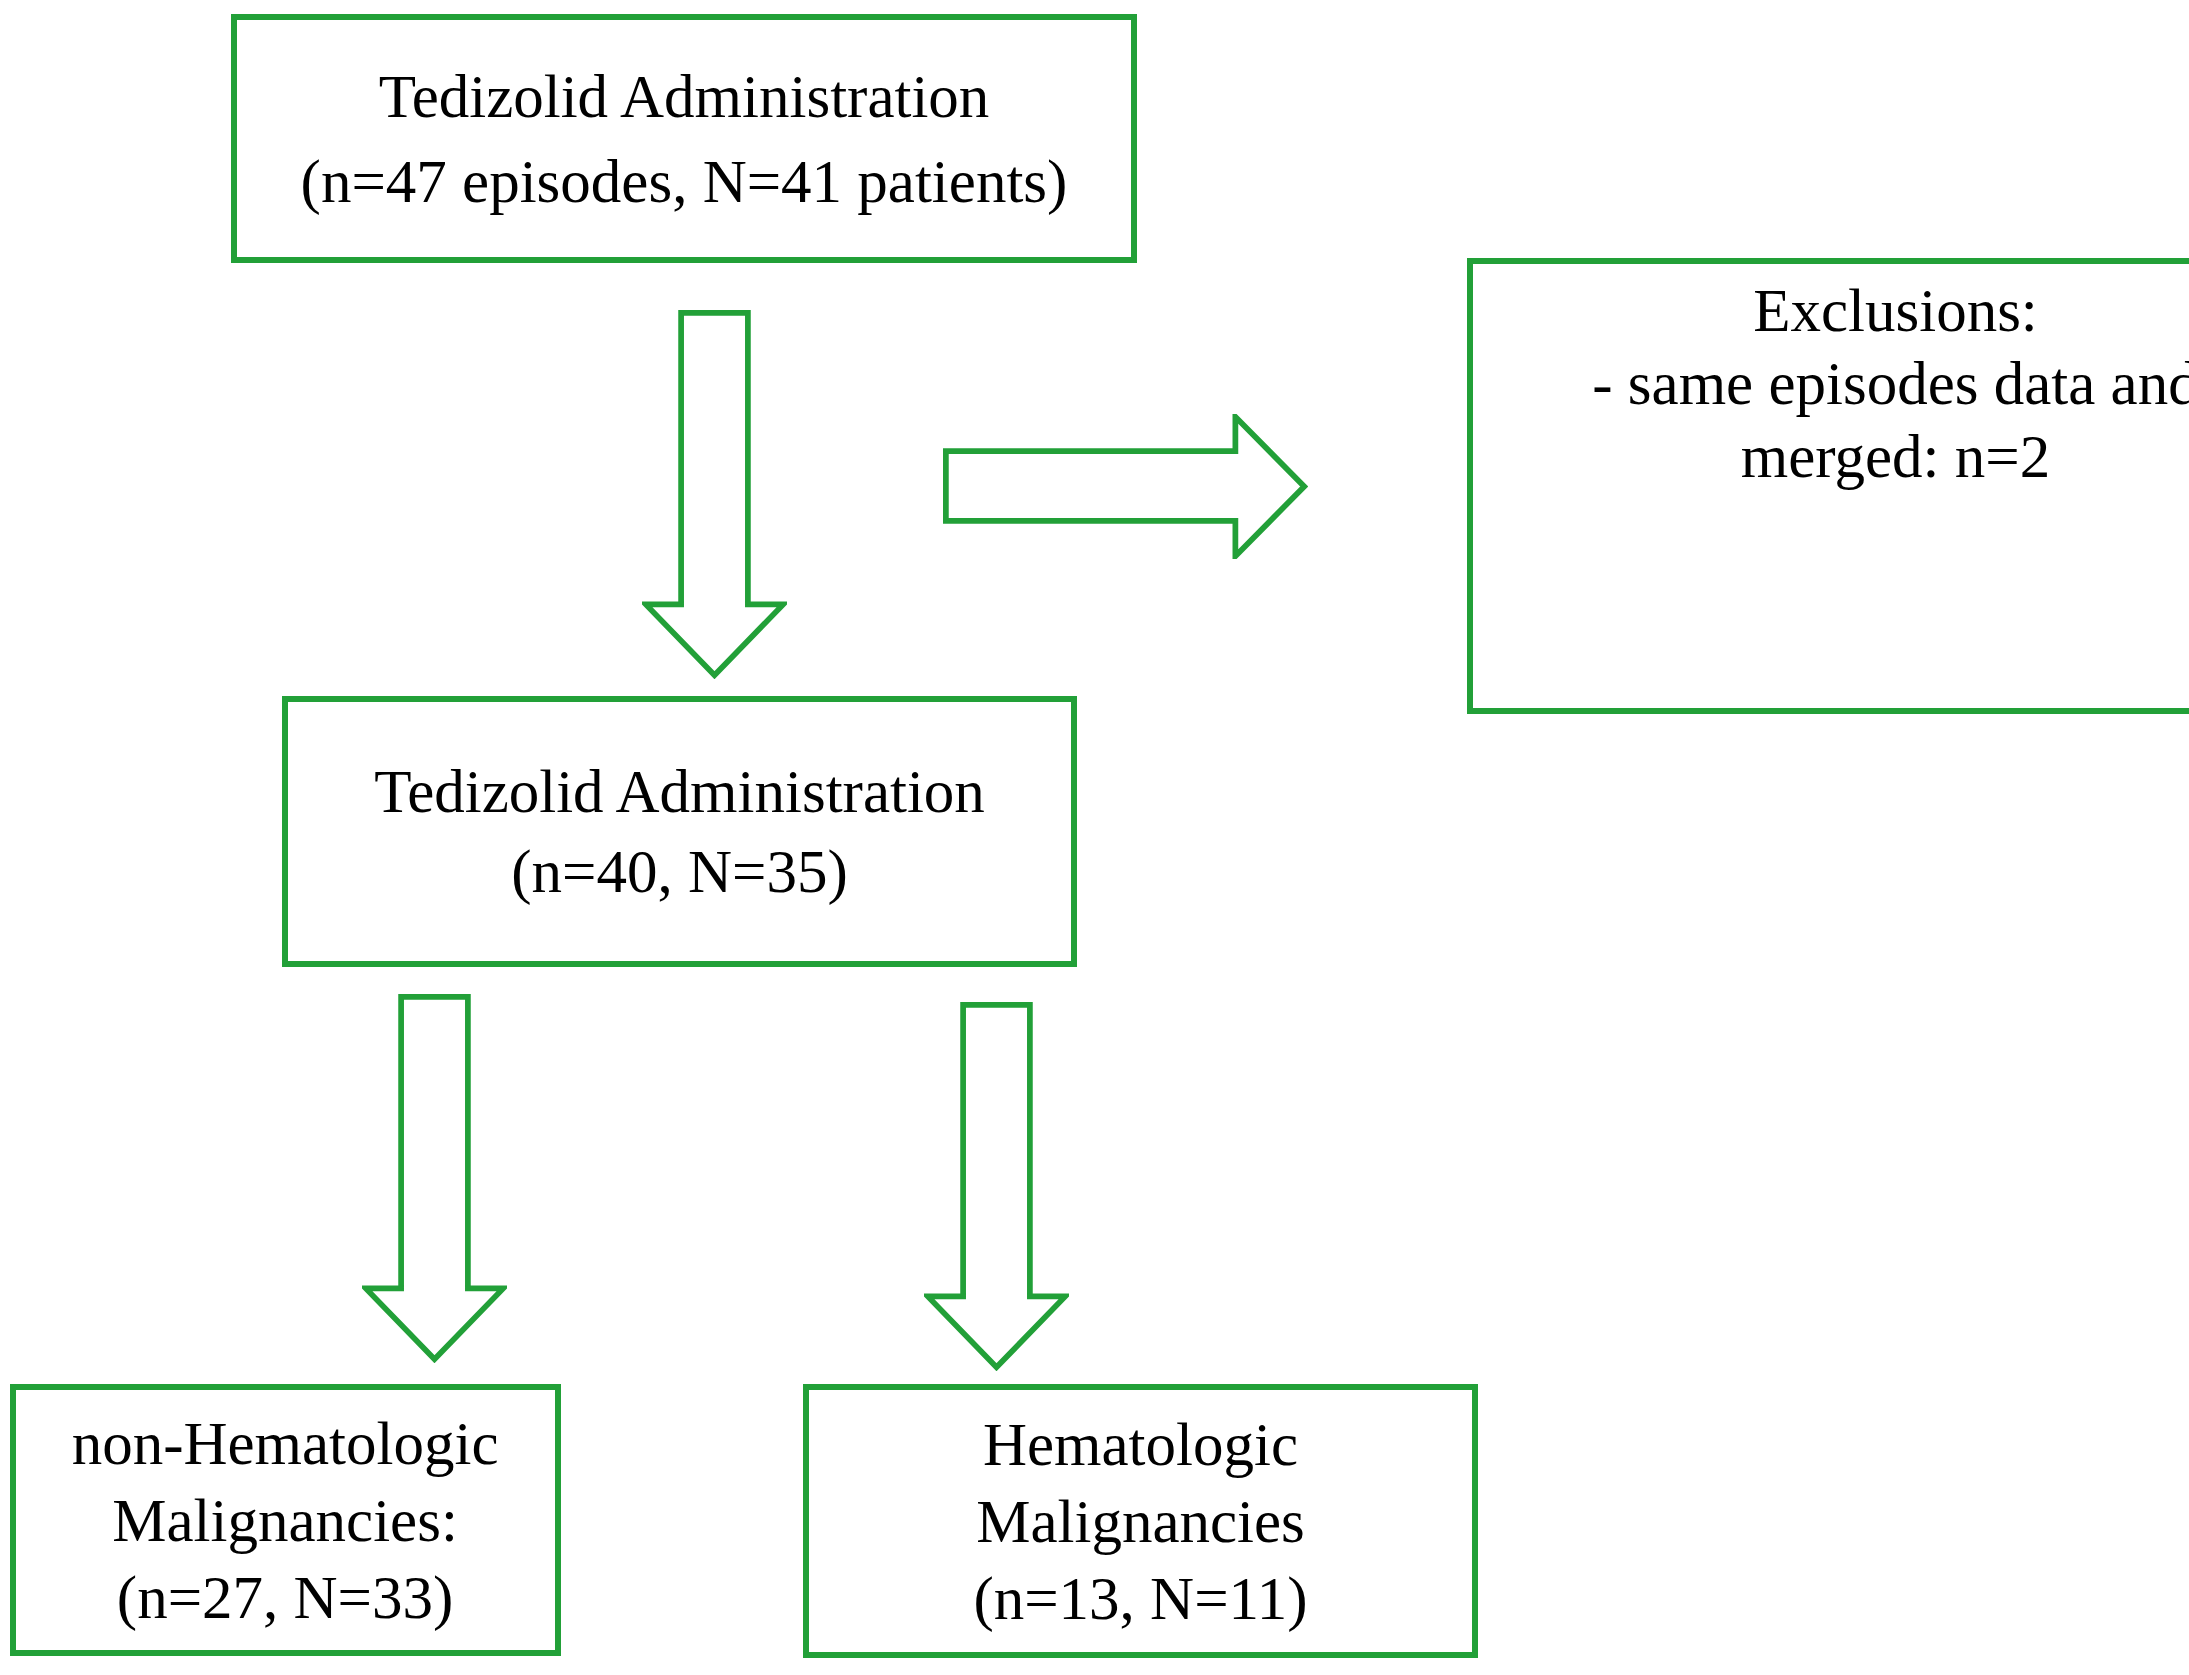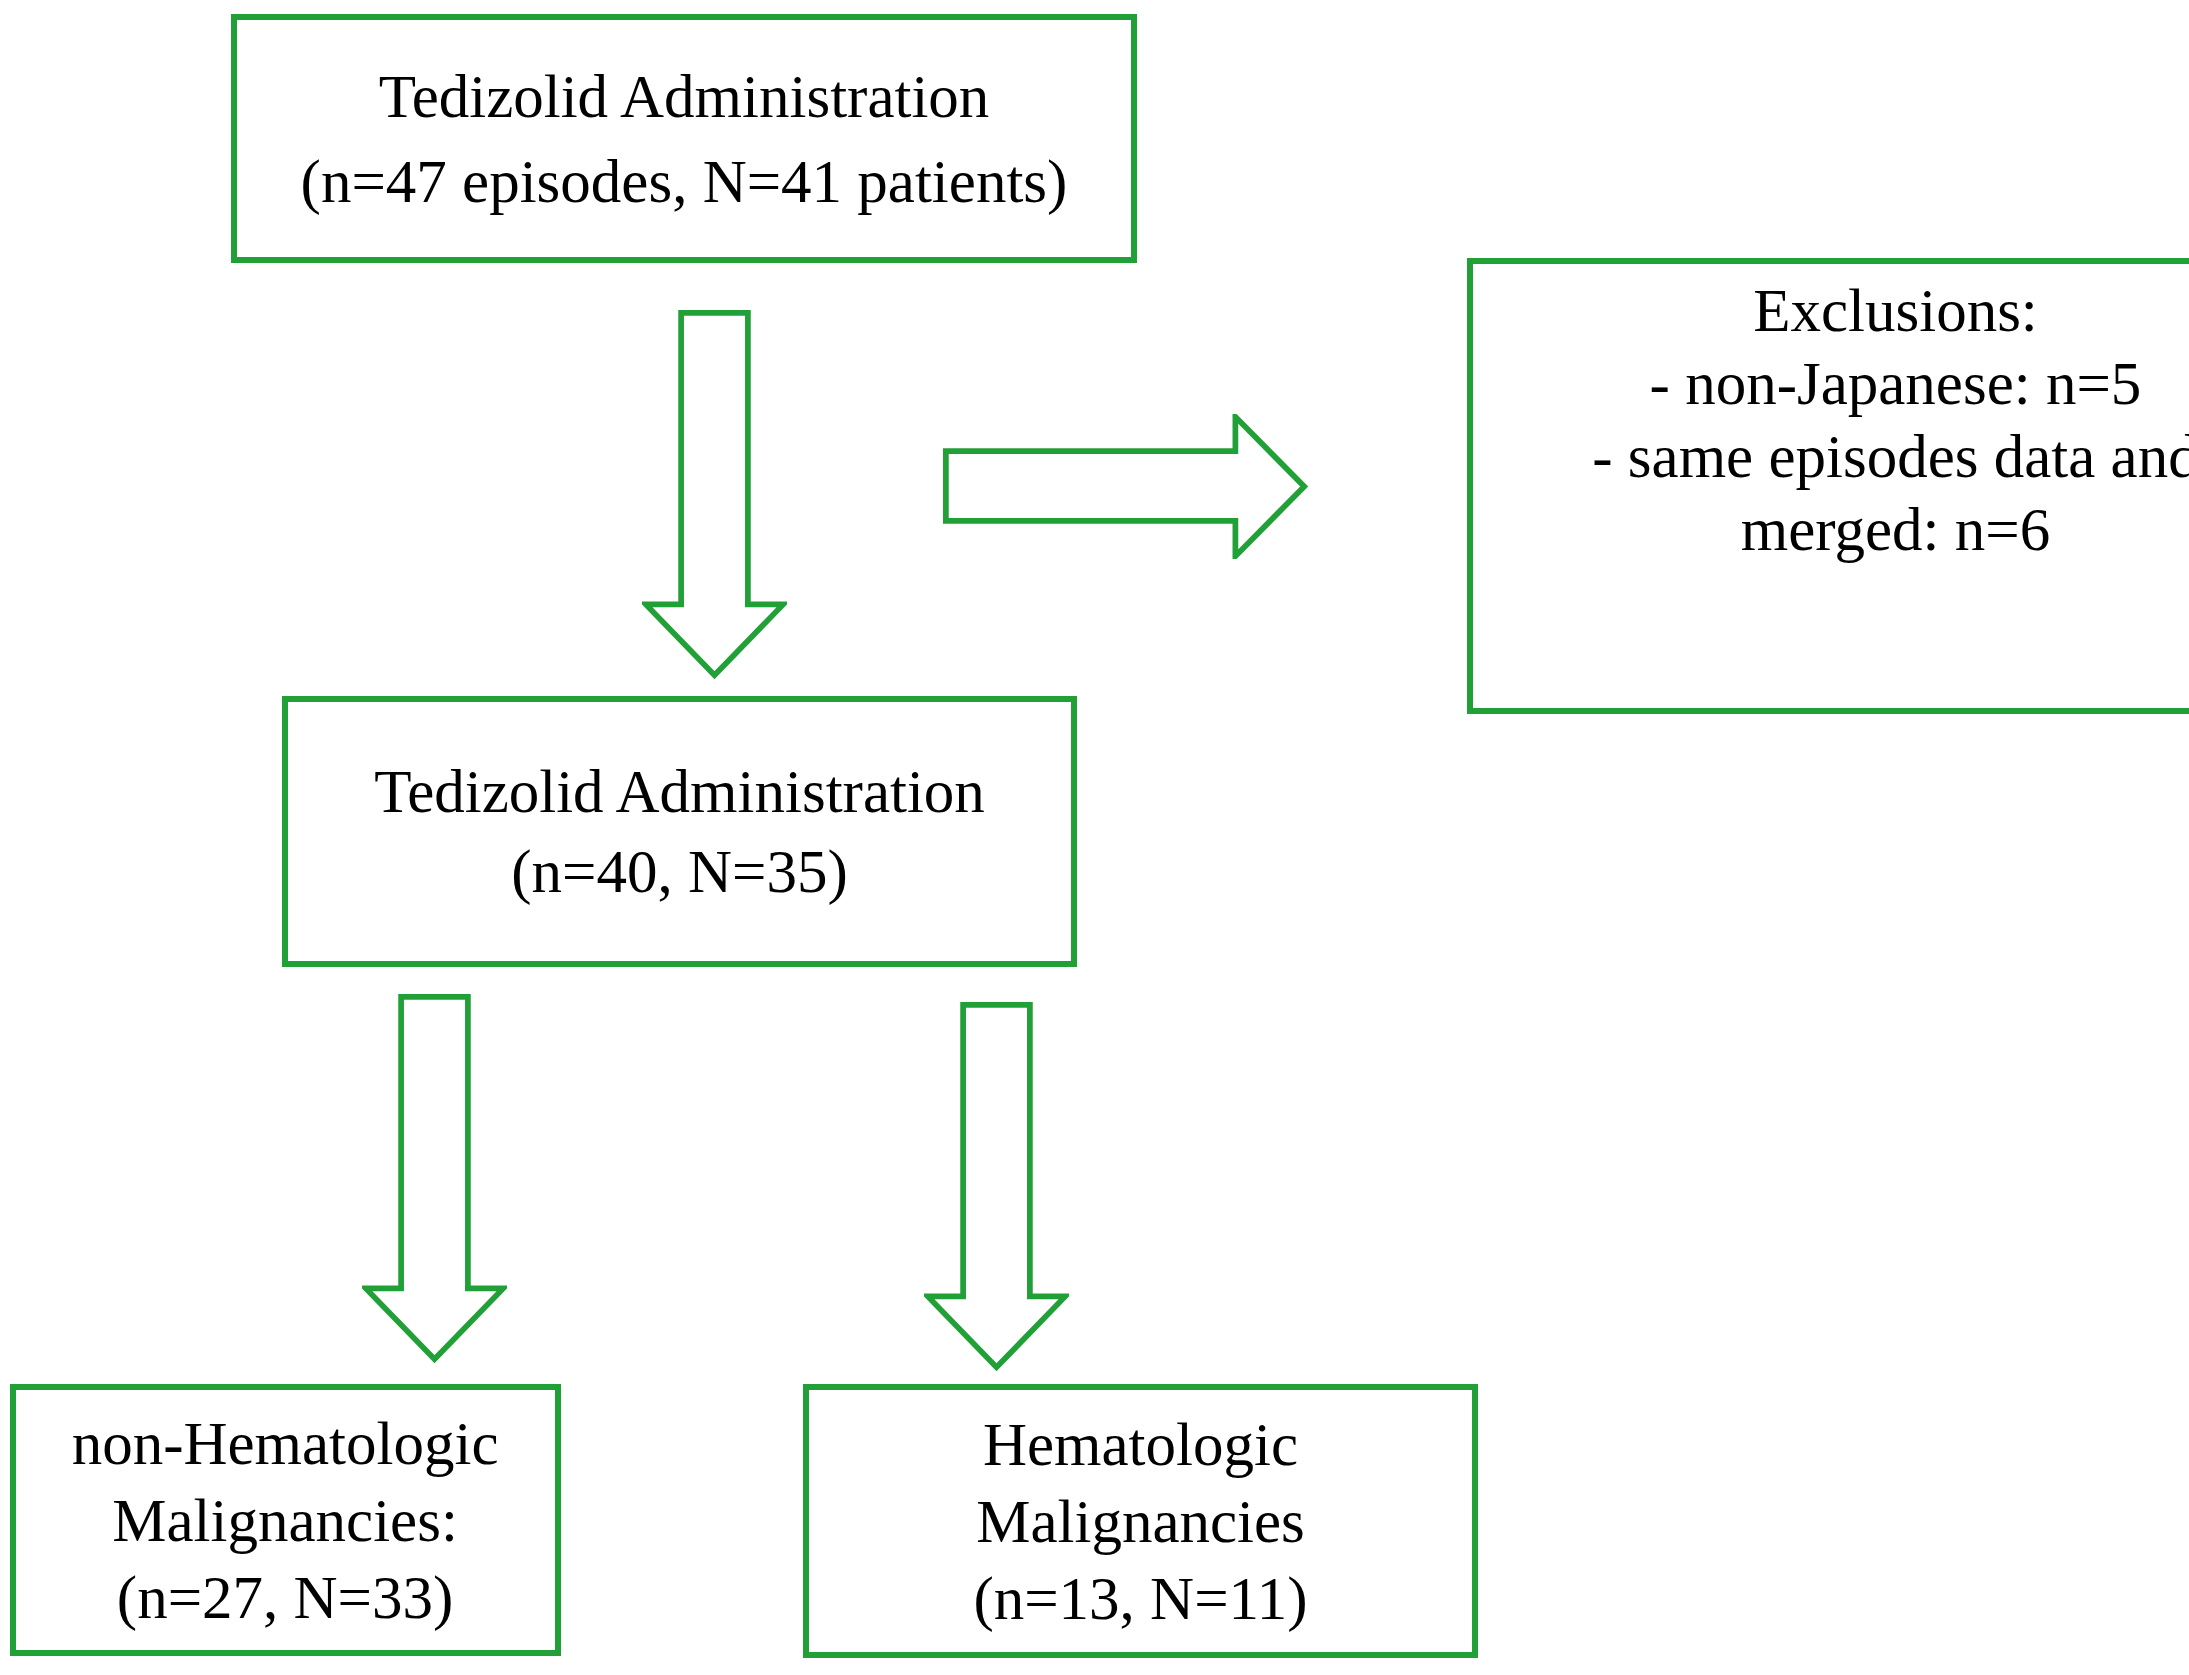--- a/index.html
+++ b/index.html
@@ -51,23 +51,22 @@
 
 <div id="canvas">
 
   <div class="box" id="box-initial" style="color: rgb(0, 0, 0);">
     <span class="line">Tedizolid Administration</span>
     <span class="line">(n=47 episodes, N=41 patients)</span>
   </div>
 
   <div class="box" id="box-exclusions" style="color: rgb(0, 0, 0);">
     <span class="line">Exclusions:</span>
-    <span class="line">- non-Japanese: n=5</span>
     <span class="line">- same episodes data and</span>
-    <span class="line">merged: n=6</span>
+    <span class="line">merged: n=2</span>
   </div>
 
   <div class="box" id="box-included" style="color: rgb(0, 0, 0);">
     <span class="line">Tedizolid Administration</span>
     <span class="line">(n=40, N=35)</span>
   </div>
 
   <div class="box" id="box-non-hematologic" style="color: rgb(0, 0, 0);">
     <span class="line">non-Hematologic</span>
     <span class="line">Malignancies:</span>

